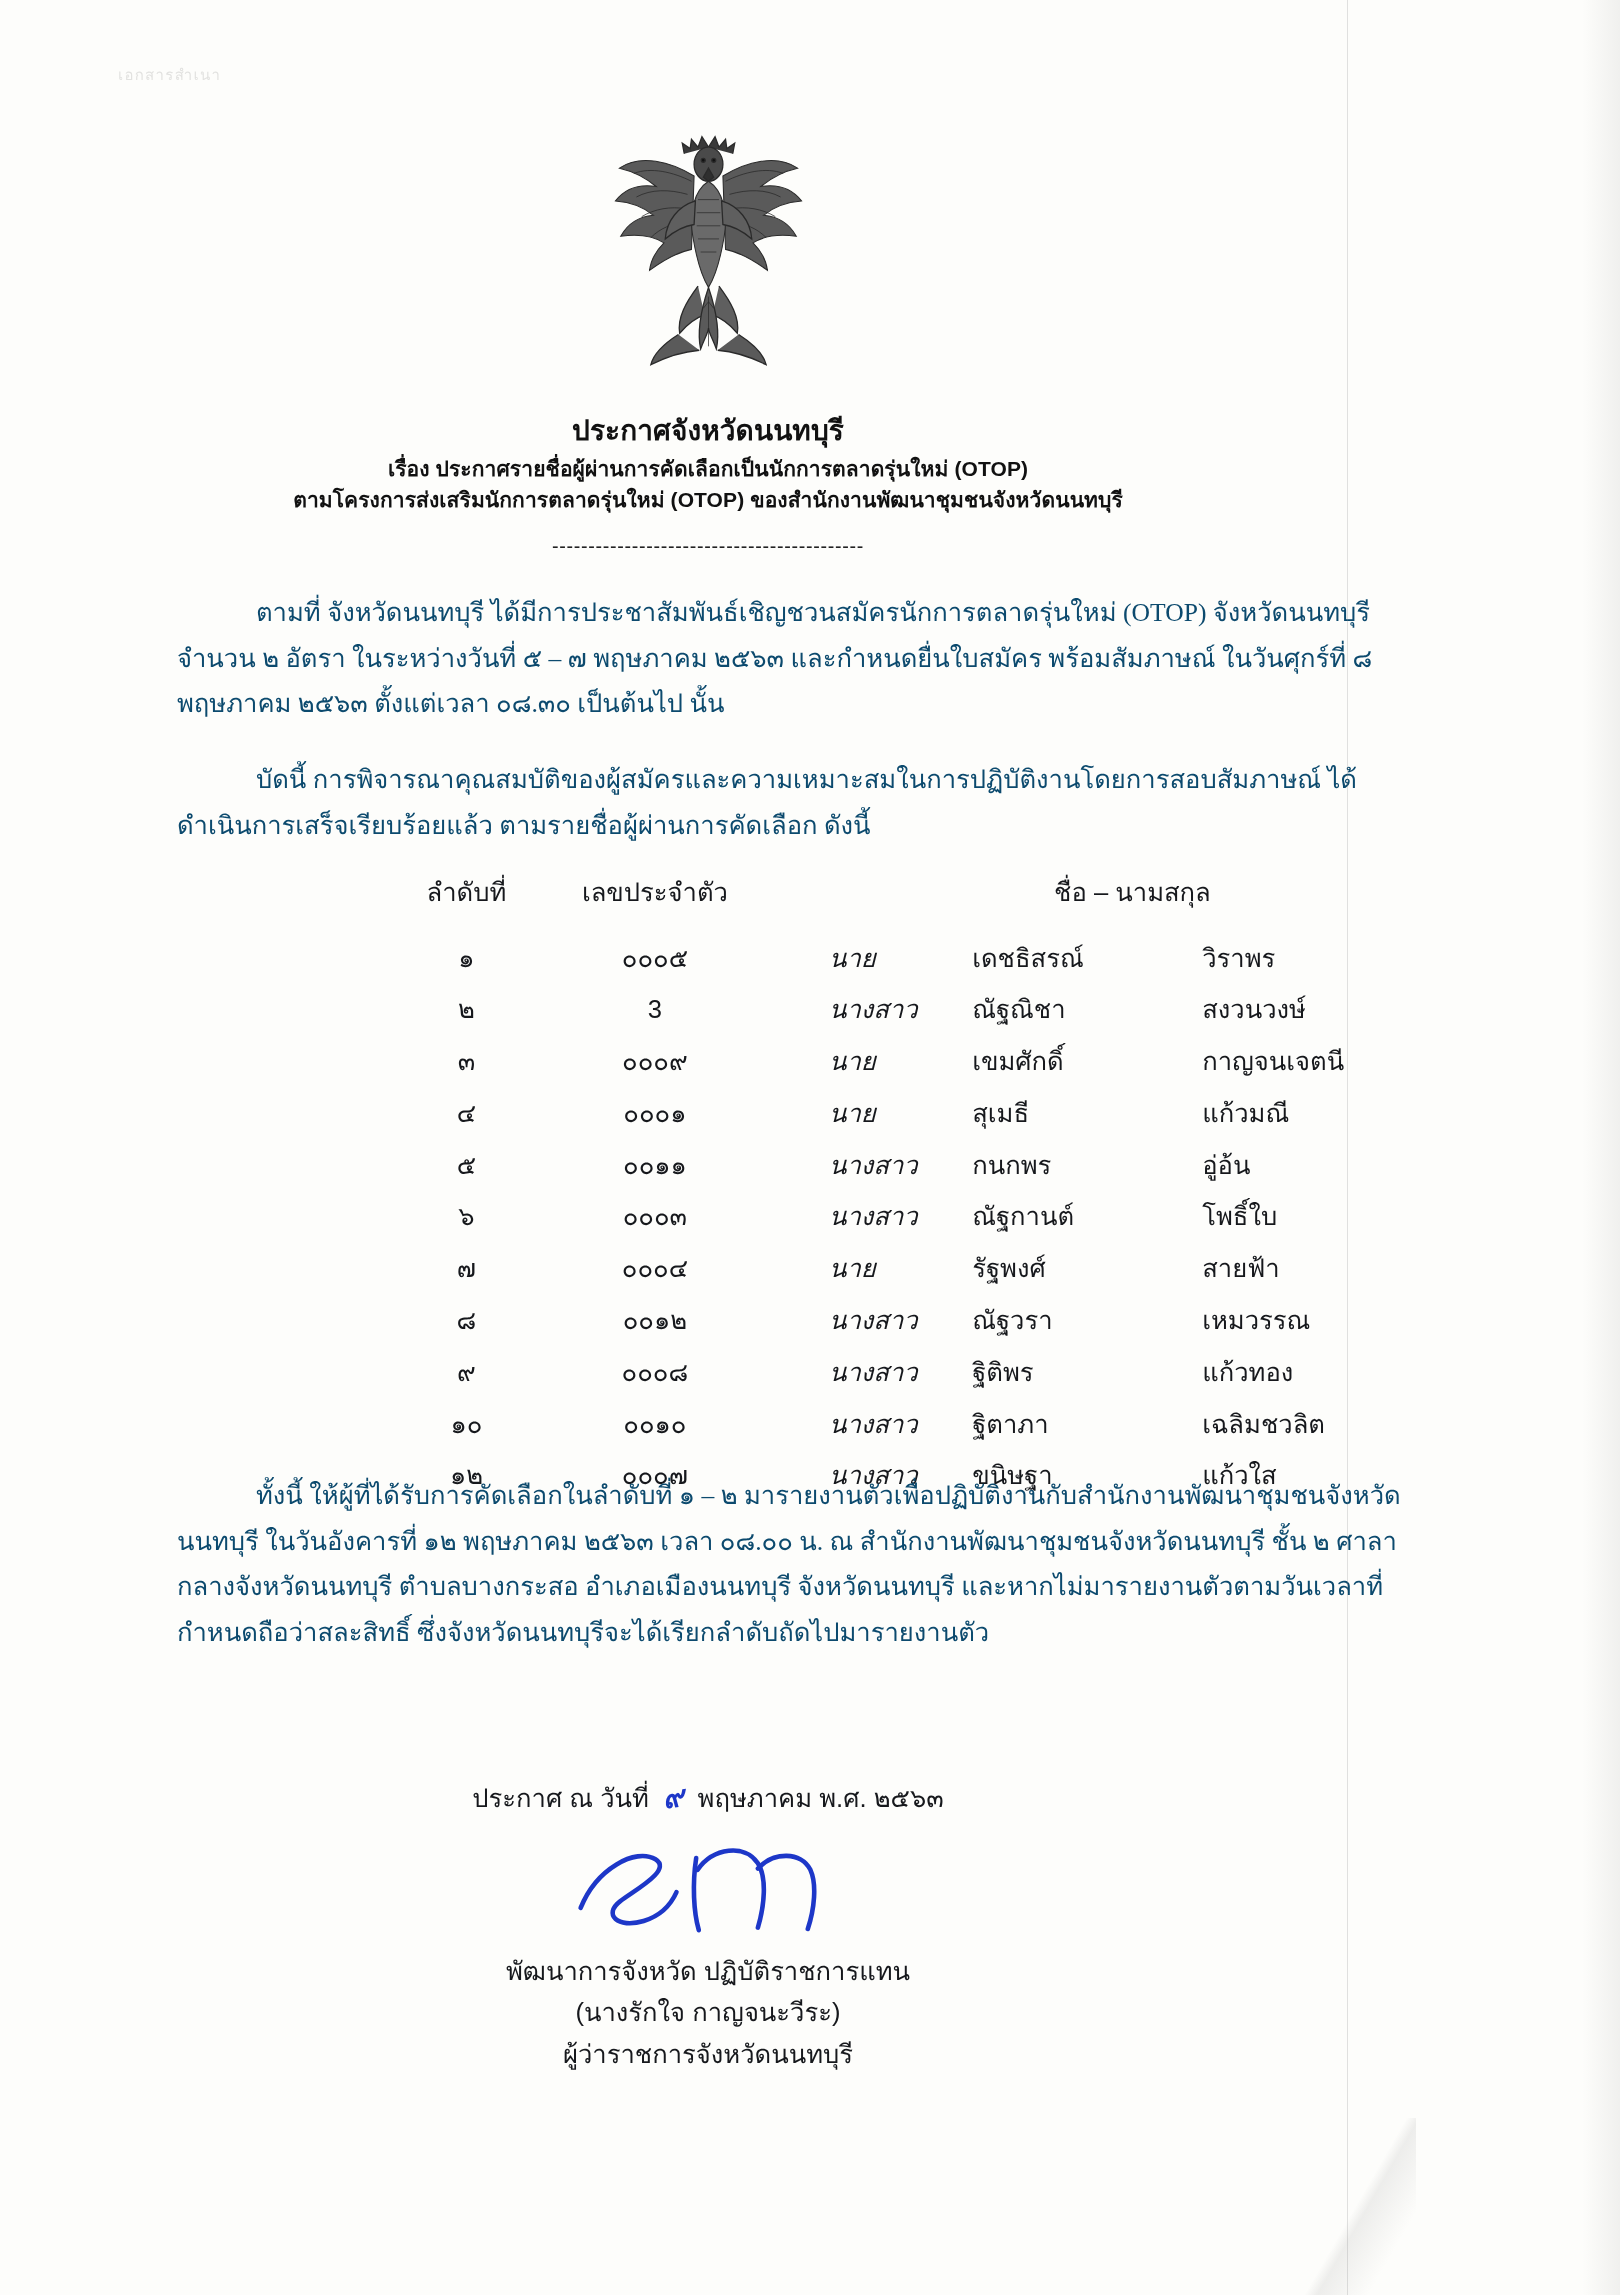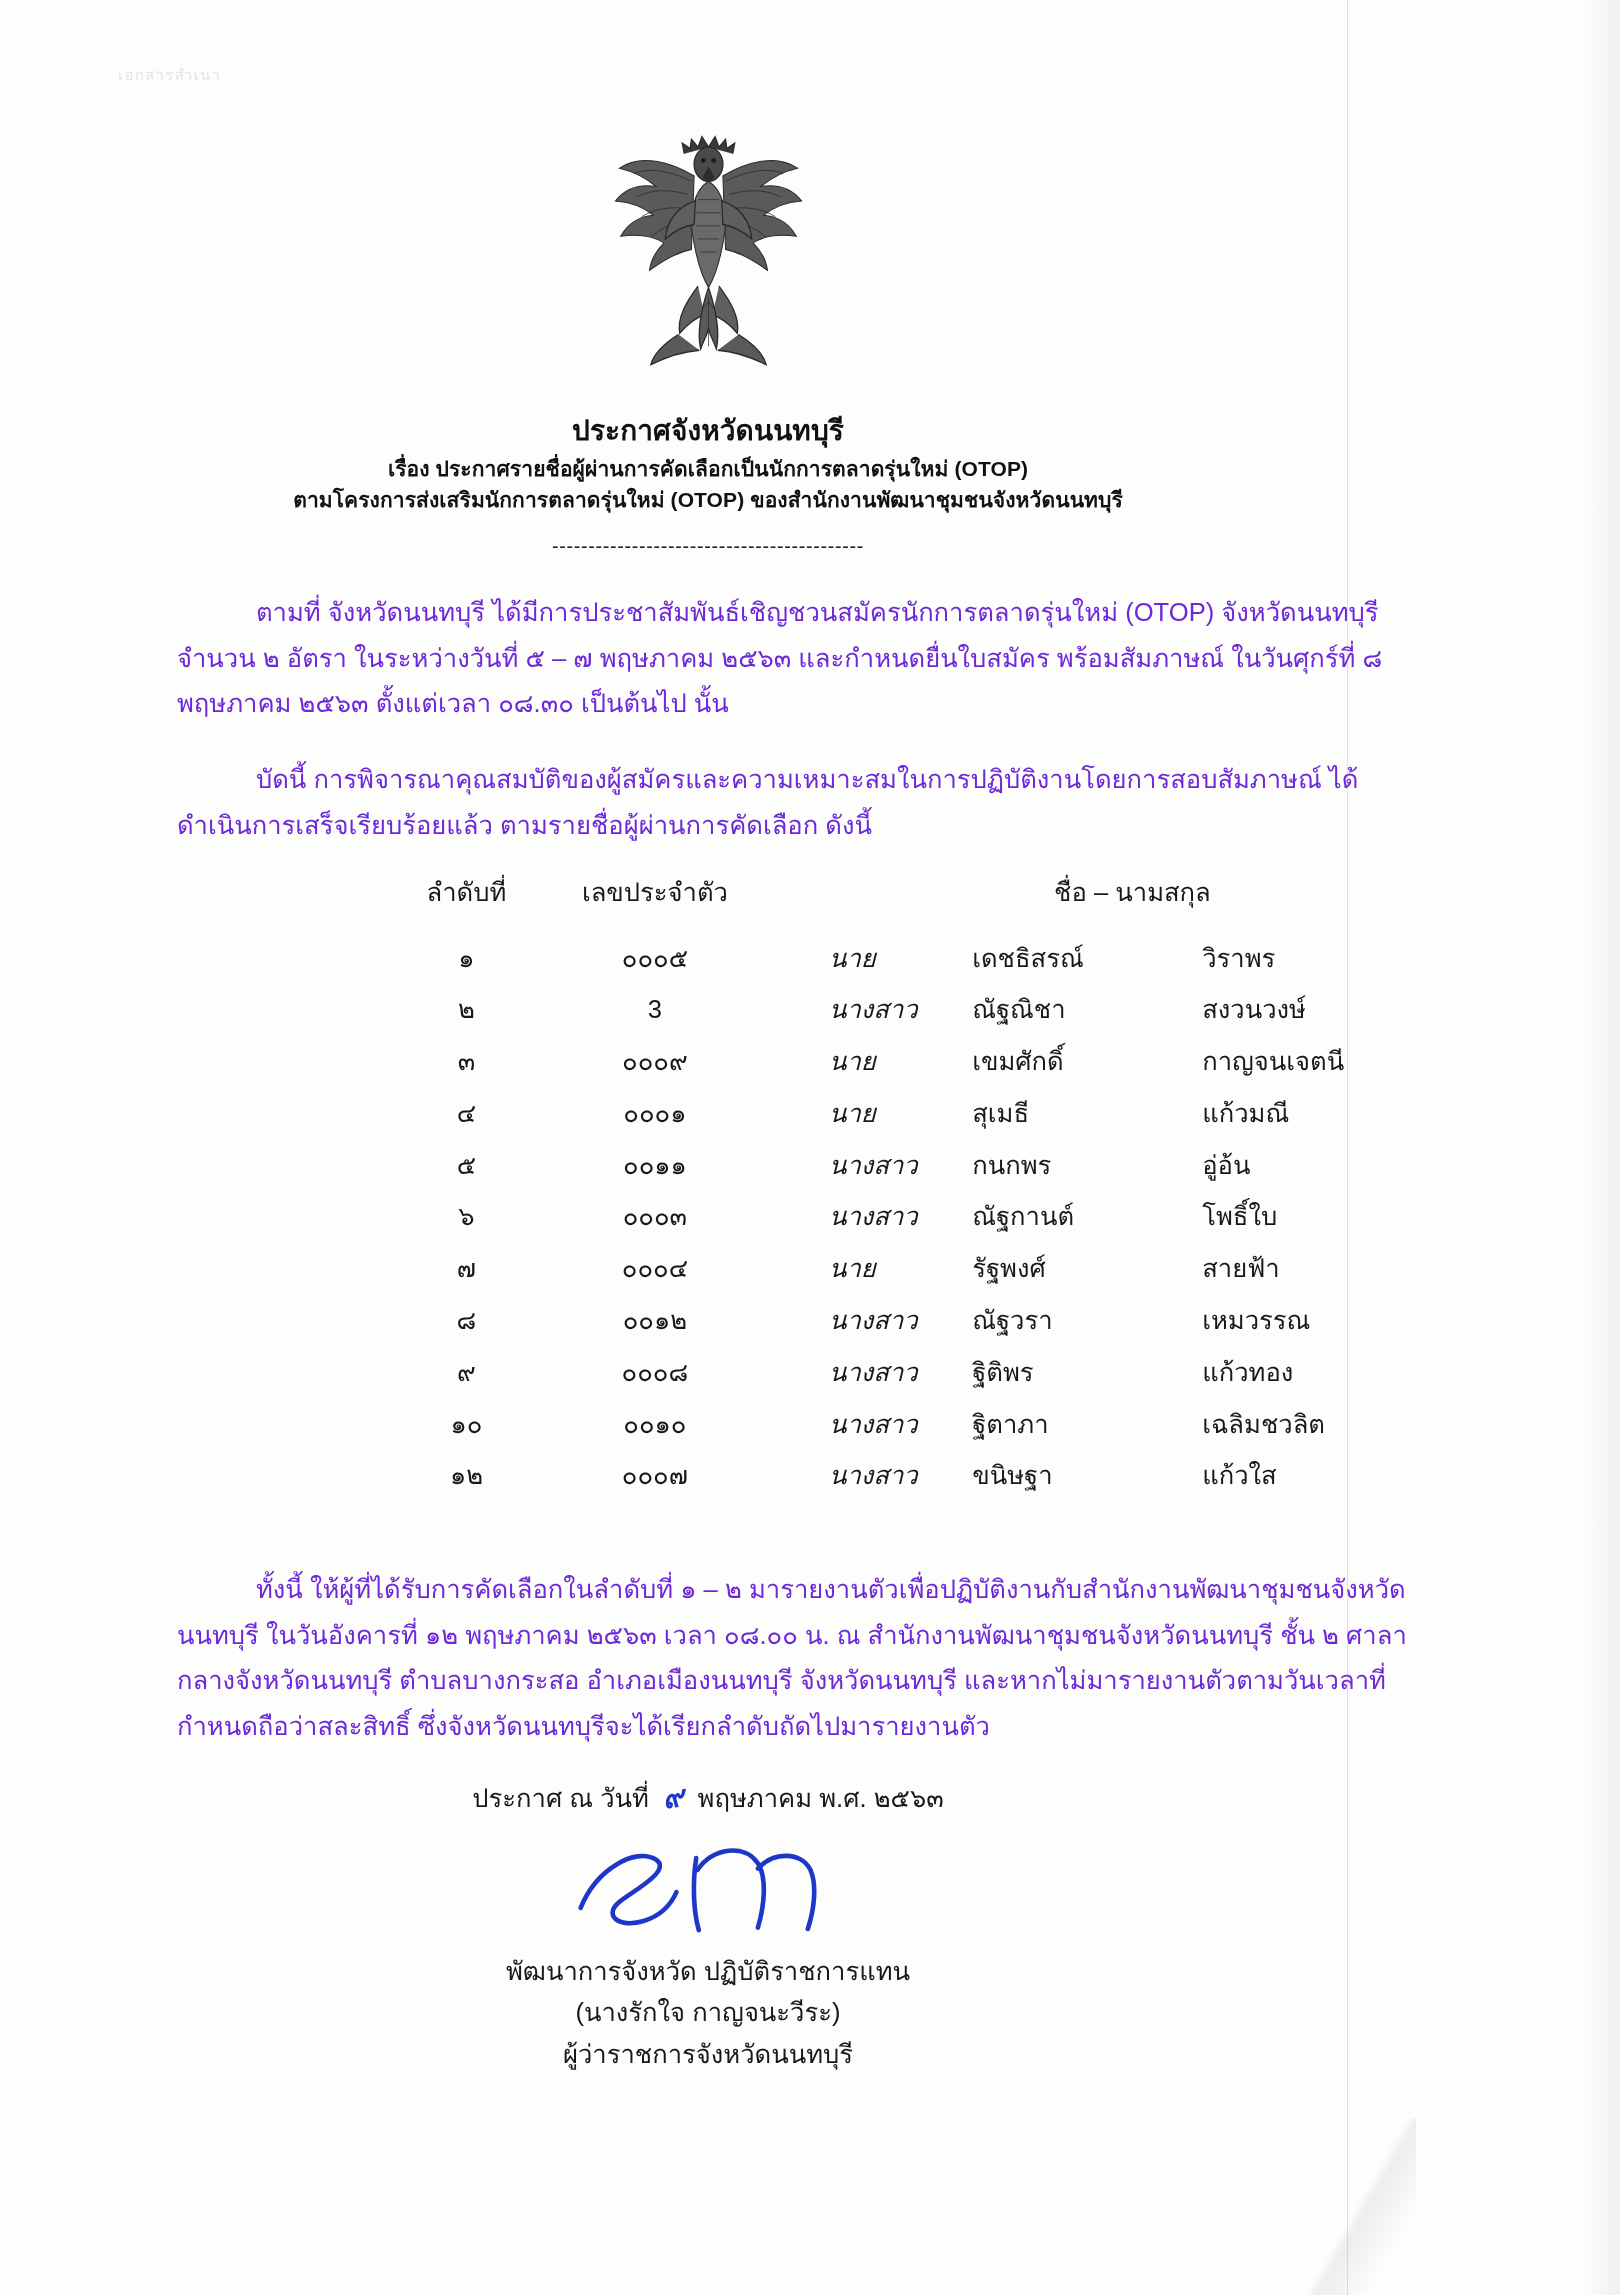--- a/index.html
+++ b/index.html
@@ -91,24 +91,24 @@
     letter-spacing: 0.7px;
     color: #222;
     font-family: "Liberation Sans", sans-serif;
   }
 
   
   .body-block {
     position: absolute;
     left: 177px;
     width: 1239px;
-    font-family: Liberation Sans, sans-serif;
+    font-family: Liberation Serif, serif;
     font-size: 25.6px;
     line-height: 1.78;
-    color: #6d28d9;
+    color: #0c4a6e;
   }
   .para { margin: 0 0 22px 0; text-align: left; }
   .para .indent { display: inline-block; width: 79px; }
 
   #p1 { top: 590px; }
   #p2 { top: 757px; }
 
   
   .table-wrap {
     position: absolute;
@@ -136,21 +136,21 @@
     white-space: nowrap;
   }
   .col-no     { width: 138px; text-align: center; }
   .col-id     { width: 216px; text-align: center; }
   .col-title  { width: 131px; text-align: left; padding-left: 59px !important; font-style: italic; }
   .col-first  { width: 216px; text-align: left; }
   .col-last   { width: 275px; text-align: left; }
   .th-name { text-align: center; }
 
   
-  #p3 { top: 1567px; }
+  #p3 { top: 1473px; }
 
   
   .date-line {
     position: absolute;
     top: 1774px;
     left: 0;
     width: 1416px;
     text-align: center;
     font-family: "Liberation Sans", sans-serif;
     font-size: 25.6px;

